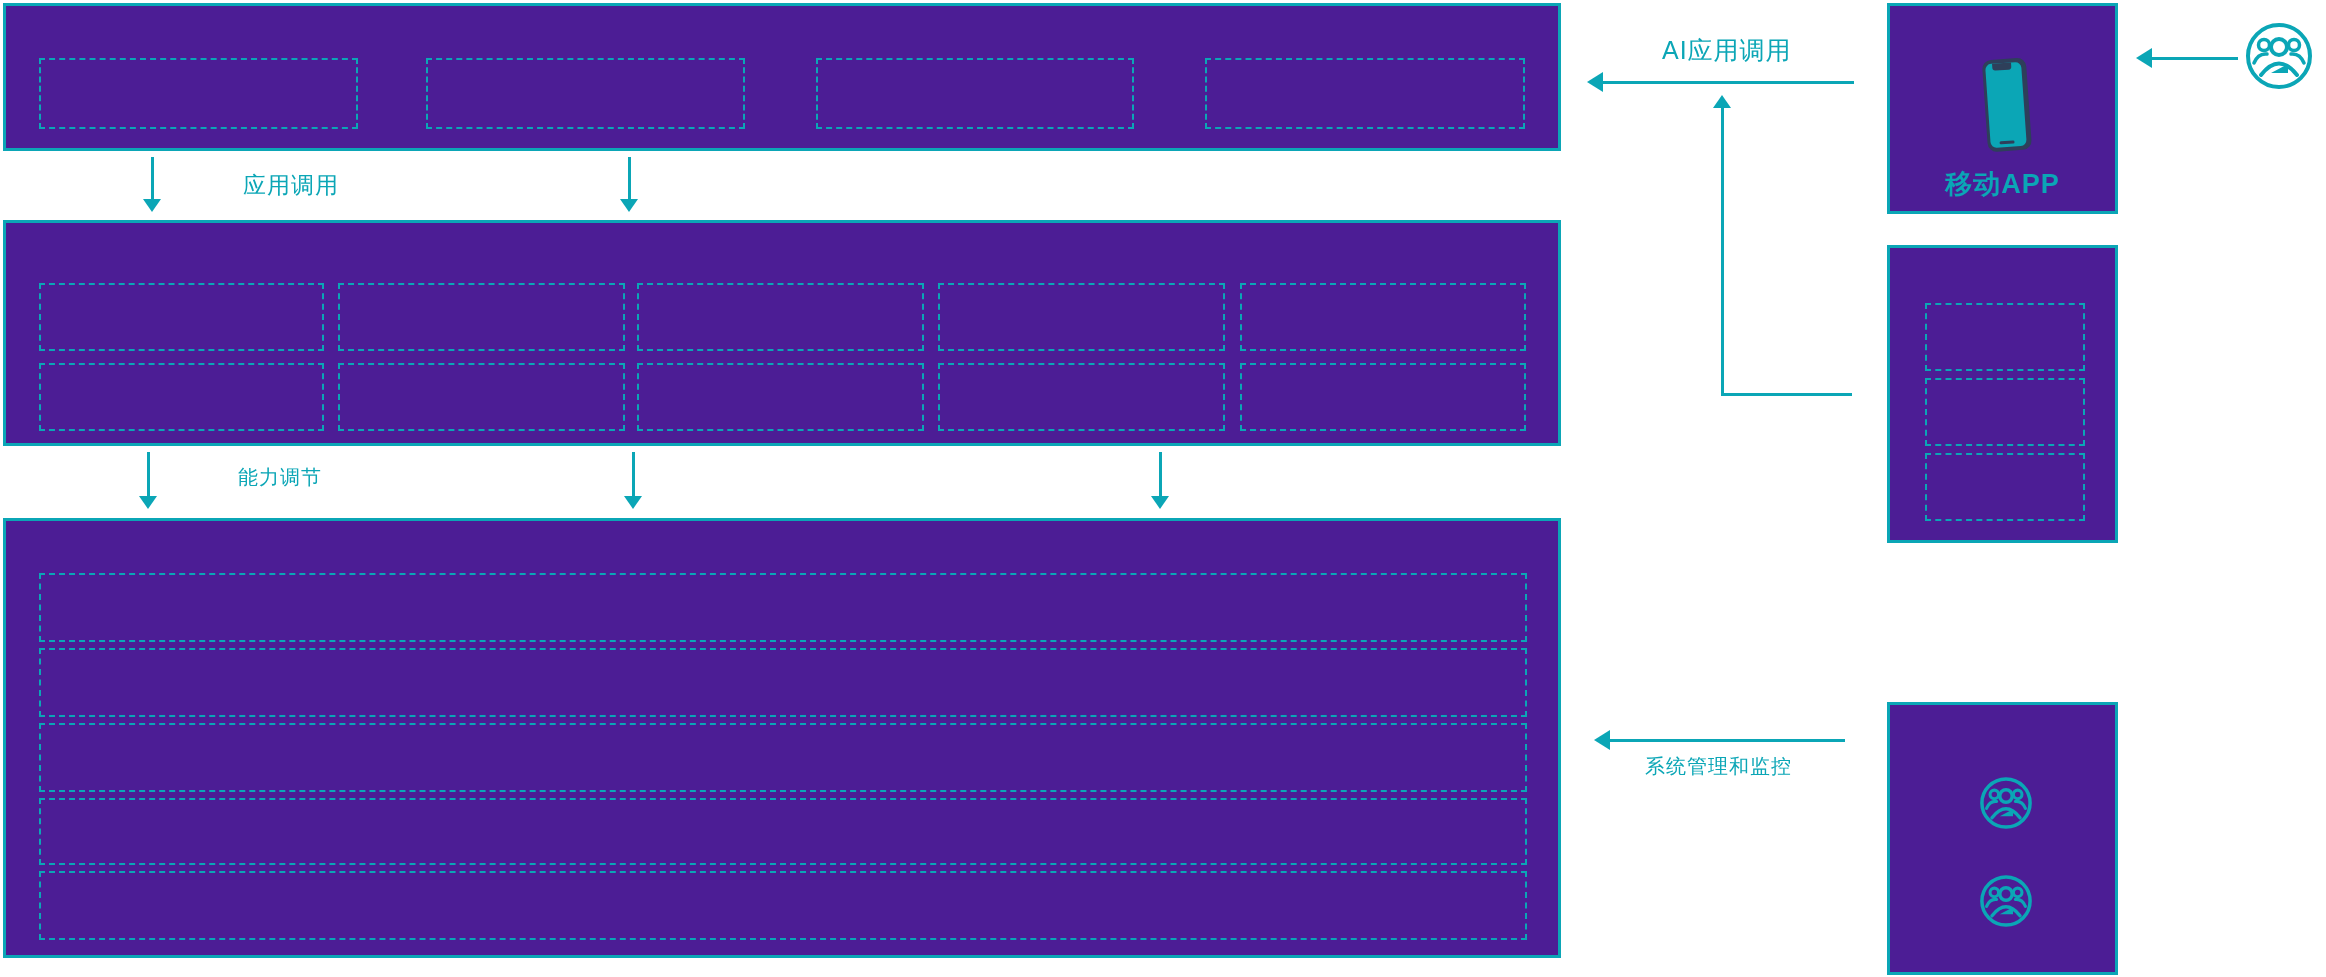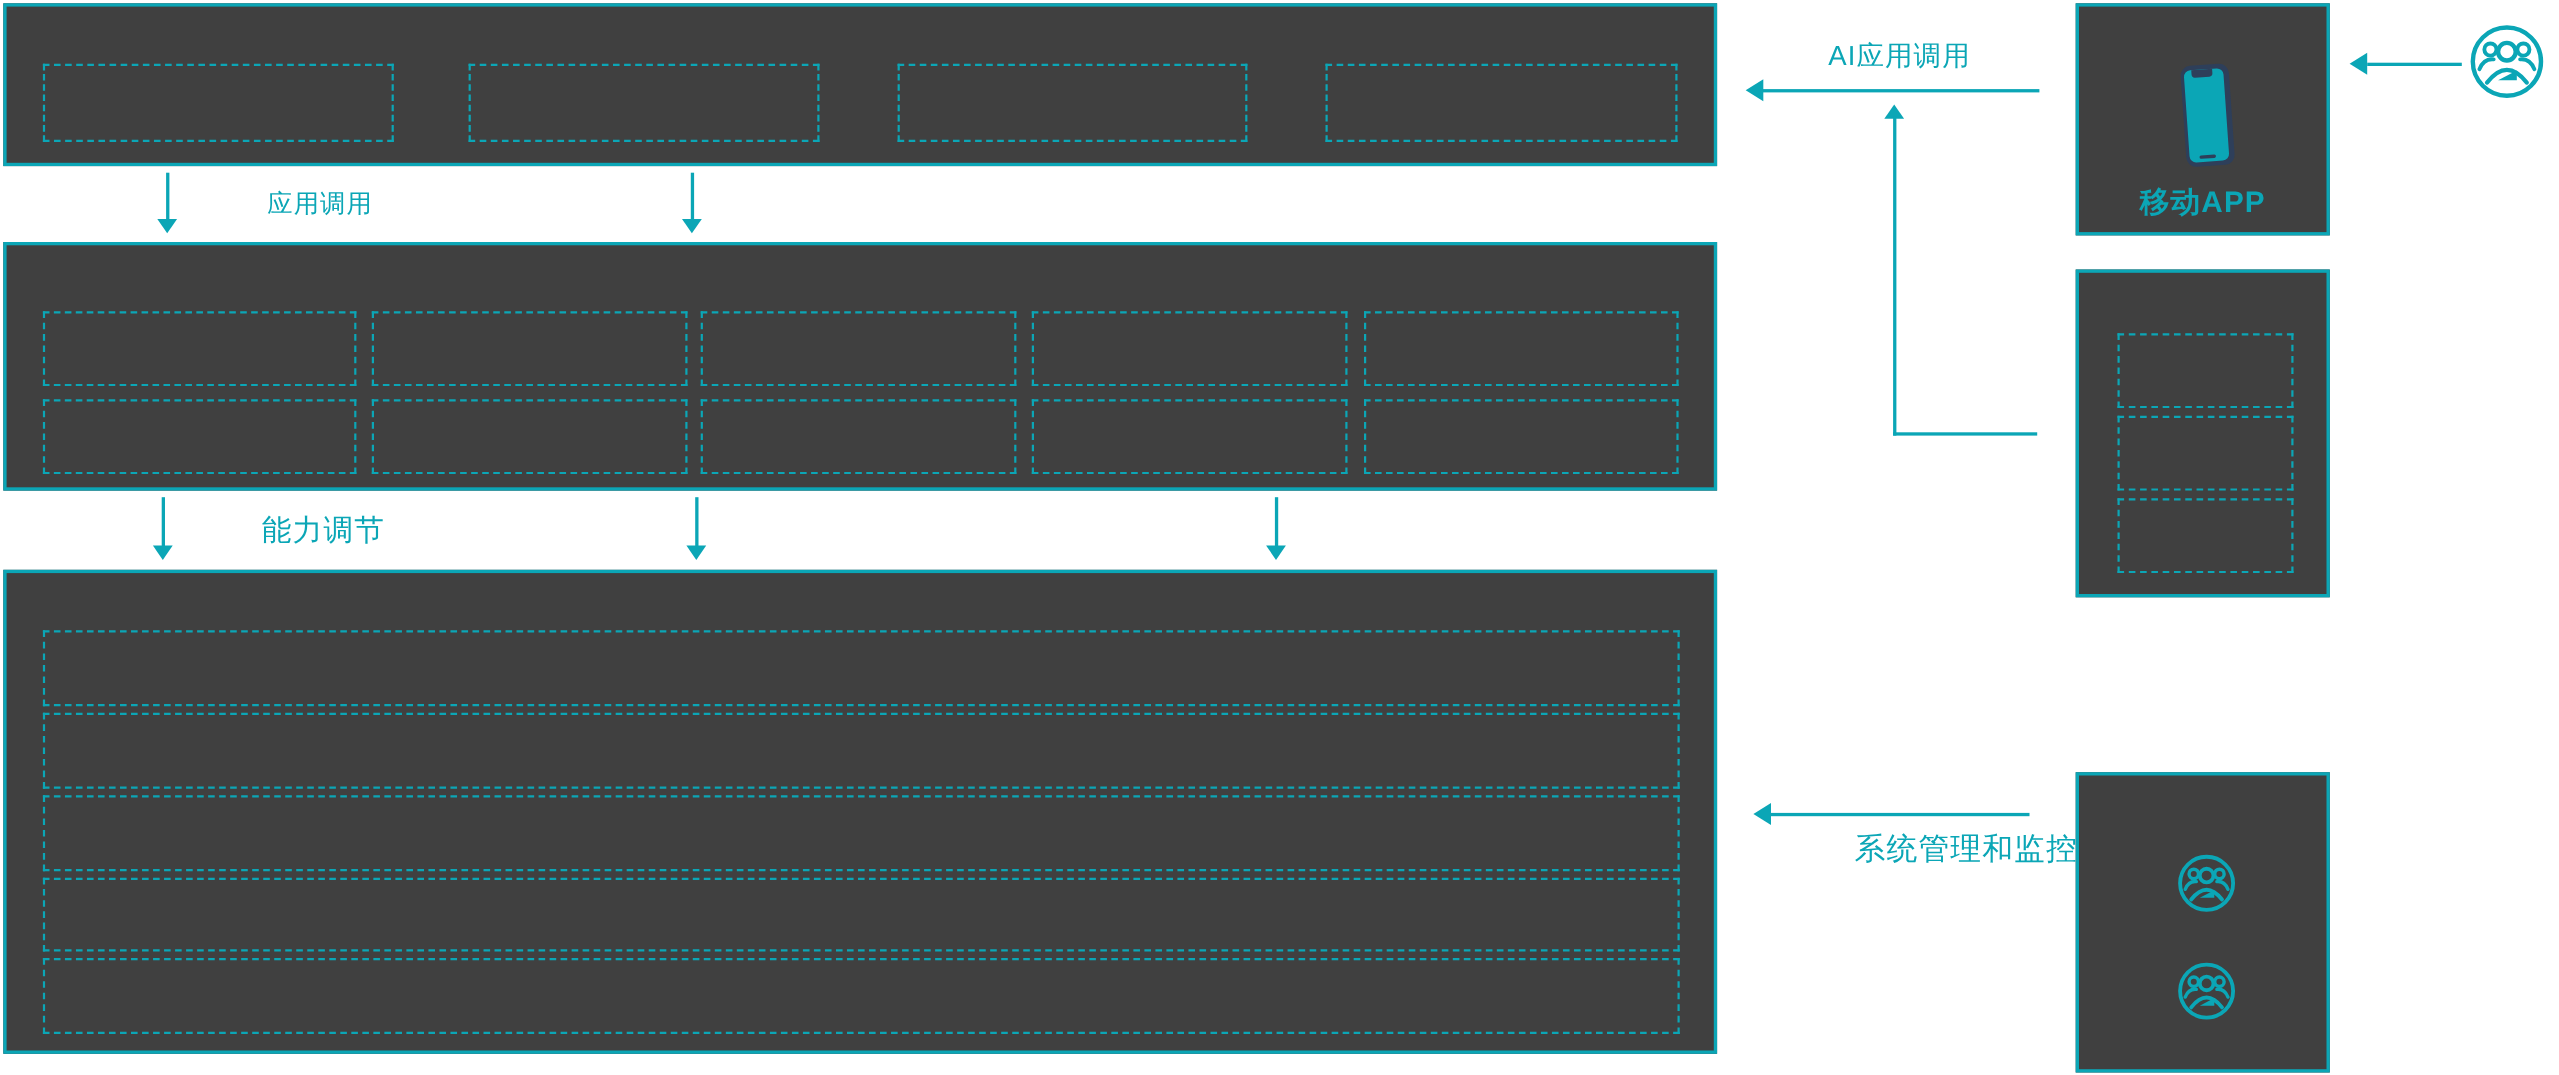--- a/index.html
+++ b/index.html
@@ -11,21 +11,21 @@
     position:relative;
     width:2326px;height:977px;
     background:#ffffff;
     font-family:"Liberation Sans", sans-serif;
     overflow:hidden;
   }
   .solid-box{
     position:absolute;
     border:3px solid var(--teal);
     box-sizing:border-box;
-    background:#404040;
+    background:#4c1d95;
   }
   .dash-box{
     position:absolute;
     border:2px dashed var(--teal);
     box-sizing:border-box;
   }
   .vline{position:absolute;width:3px;background:var(--teal);}
   .hline{position:absolute;height:3px;background:var(--teal);}
   .arrow-down{
     position:absolute;width:0;height:0;
@@ -89,21 +89,21 @@
     <div class="dash-box" style="left:932px;top:140px;width:287px;height:68px"></div>
     <div class="dash-box" style="left:1234px;top:140px;width:286px;height:68px"></div>
   </div>
 
   <div class="vline" style="left:147px;top:452px;height:46px"></div>
   <div class="arrow-down" style="left:139px;top:496px"></div>
   <div class="vline" style="left:632px;top:452px;height:46px"></div>
   <div class="arrow-down" style="left:624px;top:496px"></div>
   <div class="vline" style="left:1159px;top:452px;height:46px"></div>
   <div class="arrow-down" style="left:1151px;top:496px"></div>
-  <div class="lbl" style="left:238px;top:464px;font-size:27px">能力调节</div>
+  <div class="lbl" style="left:238px;top:464px;font-size:20px">能力调节</div>
 
   <div class="solid-box" style="left:3px;top:518px;width:1558px;height:440px">
     <div class="dash-box" style="left:33px;top:52px;width:1488px;height:69px"></div>
     <div class="dash-box" style="left:33px;top:127px;width:1488px;height:69px"></div>
     <div class="dash-box" style="left:33px;top:202px;width:1488px;height:69px"></div>
     <div class="dash-box" style="left:33px;top:277px;width:1488px;height:67px"></div>
     <div class="dash-box" style="left:33px;top:350px;width:1488px;height:69px"></div>
   </div>
 
   <div class="solid-box" style="left:1887px;top:3px;width:231px;height:211px">
@@ -145,21 +145,21 @@
   </div>
 
   <div class="solid-box" style="left:1887px;top:245px;width:231px;height:298px">
     <div class="dash-box" style="left:35px;top:55px;width:160px;height:68px"></div>
     <div class="dash-box" style="left:35px;top:130px;width:160px;height:68px"></div>
     <div class="dash-box" style="left:35px;top:205px;width:160px;height:68px"></div>
   </div>
 
   <div class="hline" style="left:1610px;top:739px;width:235px"></div>
   <div class="arrow-left" style="left:1594px;top:730px"></div>
-  <div class="lbl" style="left:1686px;top:753px;font-size:28px">系统管理和监控</div>
+  <div class="lbl" style="left:1645px;top:753px;font-size:20px">系统管理和监控</div>
 
   <div class="solid-box" style="left:1887px;top:702px;width:231px;height:273px">
     <div class="icon-wrap" style="left:88px;top:70px;width:56px;height:56px">
       <svg width="56" height="56" viewBox="0 0 72 72" fill="none" stroke="#0ba6b6" stroke-width="4.5" stroke-linecap="round">
         <circle cx="36" cy="36" r="31"></circle>
         <circle cx="21" cy="25" r="5.5" stroke-width="4"></circle>
         <circle cx="51" cy="25" r="5.5" stroke-width="4"></circle>
         <path d="M11 43 q4 -10 13 -9" stroke-width="4"></path>
         <path d="M61 43 q-4 -10 -13 -9" stroke-width="4"></path>
         <circle cx="36" cy="27" r="8"></circle>

